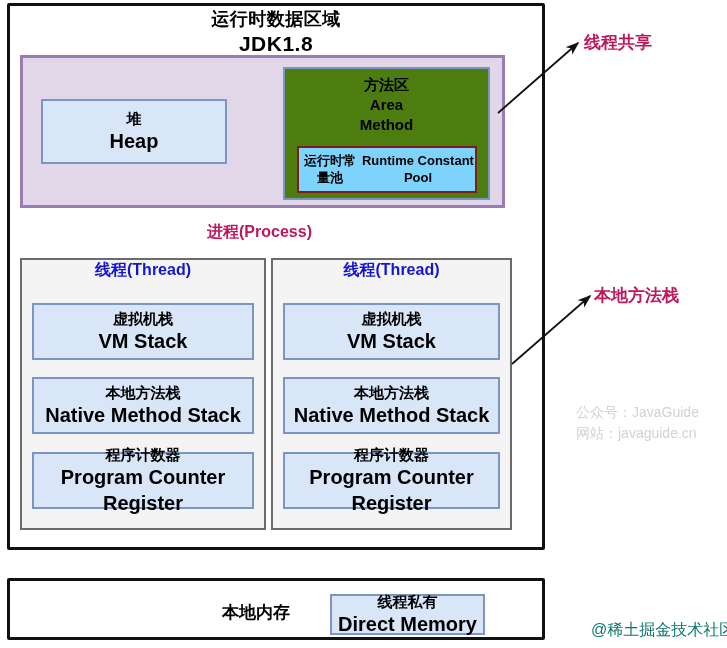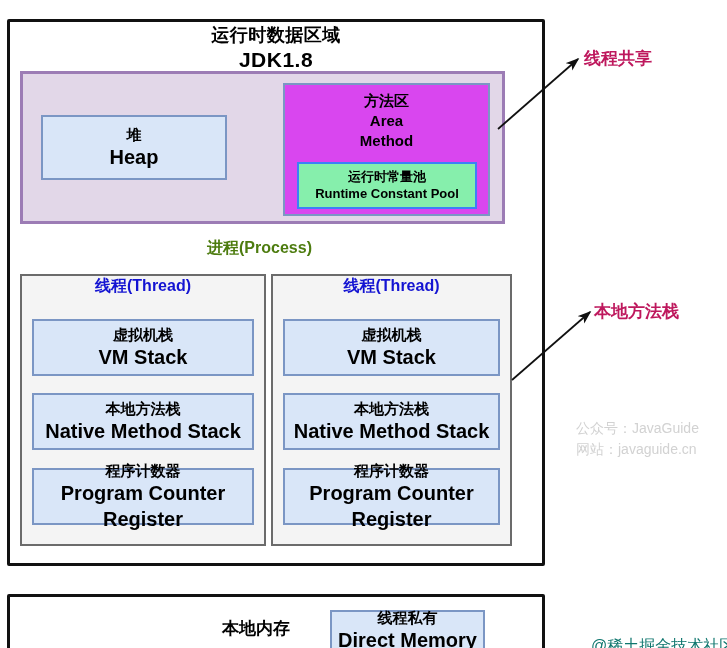--- a/index.html
+++ b/index.html
@@ -10,21 +10,21 @@
   body {
     width: 727px;
     height: 648px;
     position: relative;
     font-family: "Liberation Sans", "DejaVu Sans", sans-serif;
     overflow: hidden;
   }
 
   .canvas {
     position: absolute;
-    left: 0; top: 16px;
+    left: 0; top: 0;
     width: 727px; height: 501px;
   }
 
   
   .abs { position: absolute; box-sizing: border-box; }
 
   .outer-box {
     border: 3px solid #111111;
     border-radius: 2px;
     background: #ffffff;
@@ -56,51 +56,50 @@
     flex-direction: column;
     align-items: center;
     justify-content: center;
     line-height: 1.3;
   }
   .blue-box .l-cn { font-size: 15px; }
   .blue-box .l-en { font-size: 20px; }
 
   
   .method-area {
-    background: #d946ef;
+    background: #4d7c0f;
     border: 2px solid #7b96c4;
     text-align: center;
   }
   .method-area .ma-title {
     color: #000;
     font-weight: bold;
     line-height: 1.28;
     font-size: 15px;
     padding-top: 6px;
   }
 
   
   .const-pool {
-    background: #86efac;
-    border: 2px solid #3b82f6;
+    background: #7dd3fc;
+    border: 2px solid #7f1d1d;
     text-align: center;
     color: #000;
     font-weight: bold;
     line-height: 1.3;
     display: flex;
-    flex-direction: column;
     align-items: center;
     justify-content: center;
   }
   .const-pool .cp-cn { font-size: 13px; }
   .const-pool .cp-en { font-size: 13px; }
 
   
   .process-label {
-    color: #4d7c0f;
+    color: #be185d;
     font-weight: bold;
     font-size: 16px;
     text-align: center;
   }
 
   
   .thread-box {
     background: #f4f4f4;
     border: 2px solid #6b6b6b;
   }

